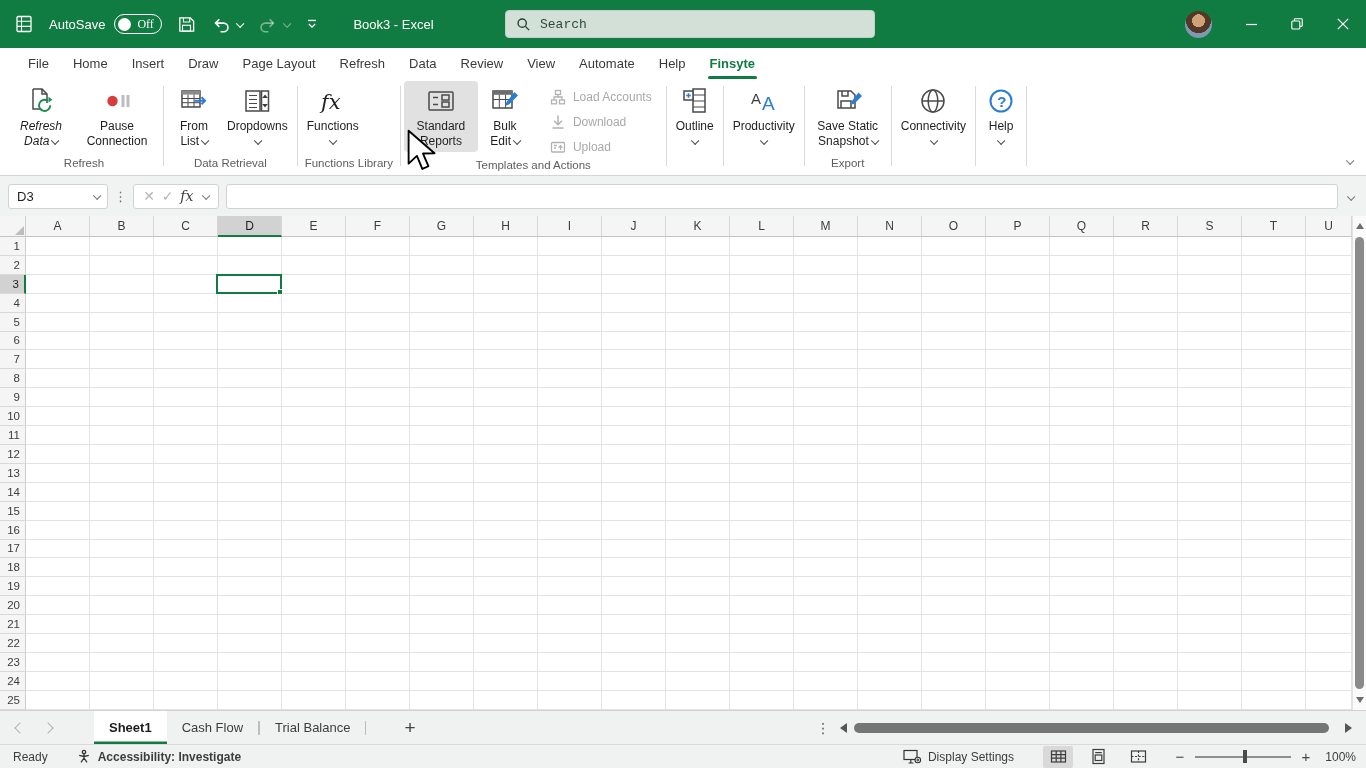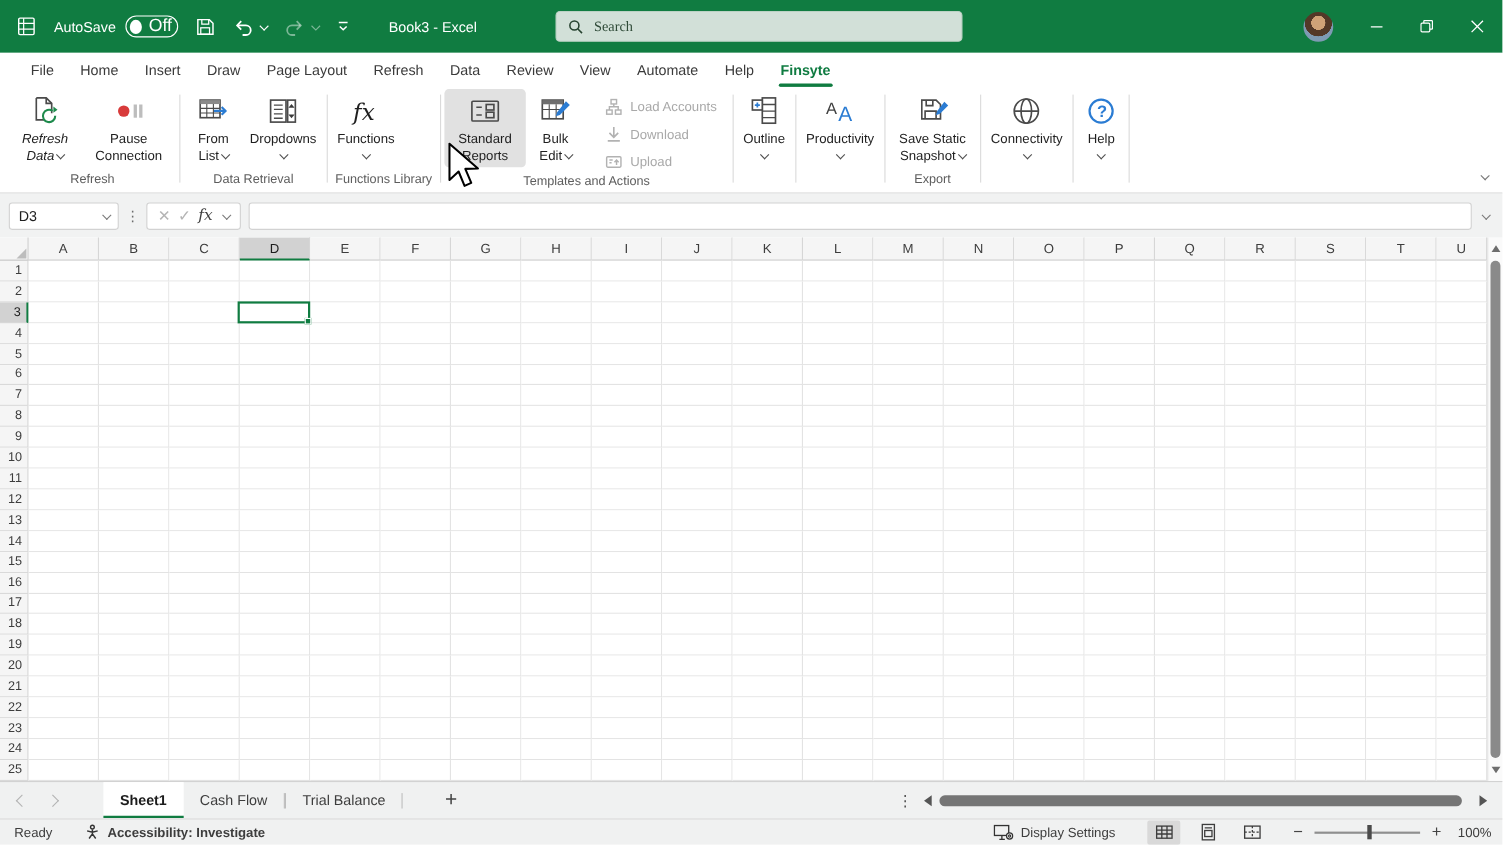--- a/index.html
+++ b/index.html
@@ -6,25 +6,25 @@
   html,body { width:1366px; height:768px; overflow:hidden; }
   body { font-family:"Liberation Sans", sans-serif; background:#fff; position:relative; color:#262626; }
   #app { position:absolute; inset:0; width:1366px; height:768px; }
 
   
   .titlebar { position:absolute; left:0; top:0; width:1366px; height:48px; background:#107C41; display:flex; align-items:center; color:#fff; }
   .tb-left { display:flex; align-items:center; gap:15px; padding-left:14px; }
   .autosave { display:flex; align-items:center; gap:9px; font-size:13px; }
   .toggle { width:48px; height:20px; border:1.5px solid #fff; border-radius:10px; display:flex; align-items:center; padding:0 5px 0 3px; gap:6px; cursor:default; }
   .knob { width:13px; height:13px; border-radius:50%; background:#fff; }
-  .toggle-state { font-size:16px; }
+  .toggle-state { font-size:12px;font-family:Liberation Serif, serif; }
   .qicon { display:flex; align-items:center; gap:3px; }
   .doc-title { font-size:13px; margin-left:18px; white-space:nowrap; }
   .searchbox { position:absolute; left:505px; top:10px; width:370px; height:28px; background:#d2e0d8; border:1px solid #bcd2c5; border-radius:4px; display:flex; align-items:center; padding:0 10px; gap:9px; }
-  .searchbox input { border:none; outline:none; background:transparent; font-size:13px; color:#26422f; width:300px; font-family:Liberation Serif, serif; }
+  .searchbox input { border:none; outline:none; background:transparent; font-size:13px; color:#26422f; width:300px; font-family:Liberation Mono, monospace; }
   .searchbox input::placeholder { color:#26422f; opacity:.95; }
   .tb-right { position:absolute; right:0; top:0; height:48px; display:flex; align-items:center; }
   .avatar { width:27px; height:27px; border-radius:50%; margin-right:16px;
     background:radial-gradient(circle at 50% 36%, #cfa277 0 29%, #533827 30% 56%, #7e9ab3 57% 100%); }
   .winbtn { width:46px; height:48px; display:flex; align-items:center; justify-content:center; }
 
   
   .tabrow { position:absolute; left:0; top:48px; width:1366px; height:31px; background:#fff; display:flex; align-items:center; }
   .mtabs { display:flex; align-items:stretch; height:31px; padding-left:16px; }
   .mtab { padding:0 12px; display:flex; align-items:center; font-size:13px; color:#3a3a3a; position:relative; white-space:nowrap; }

